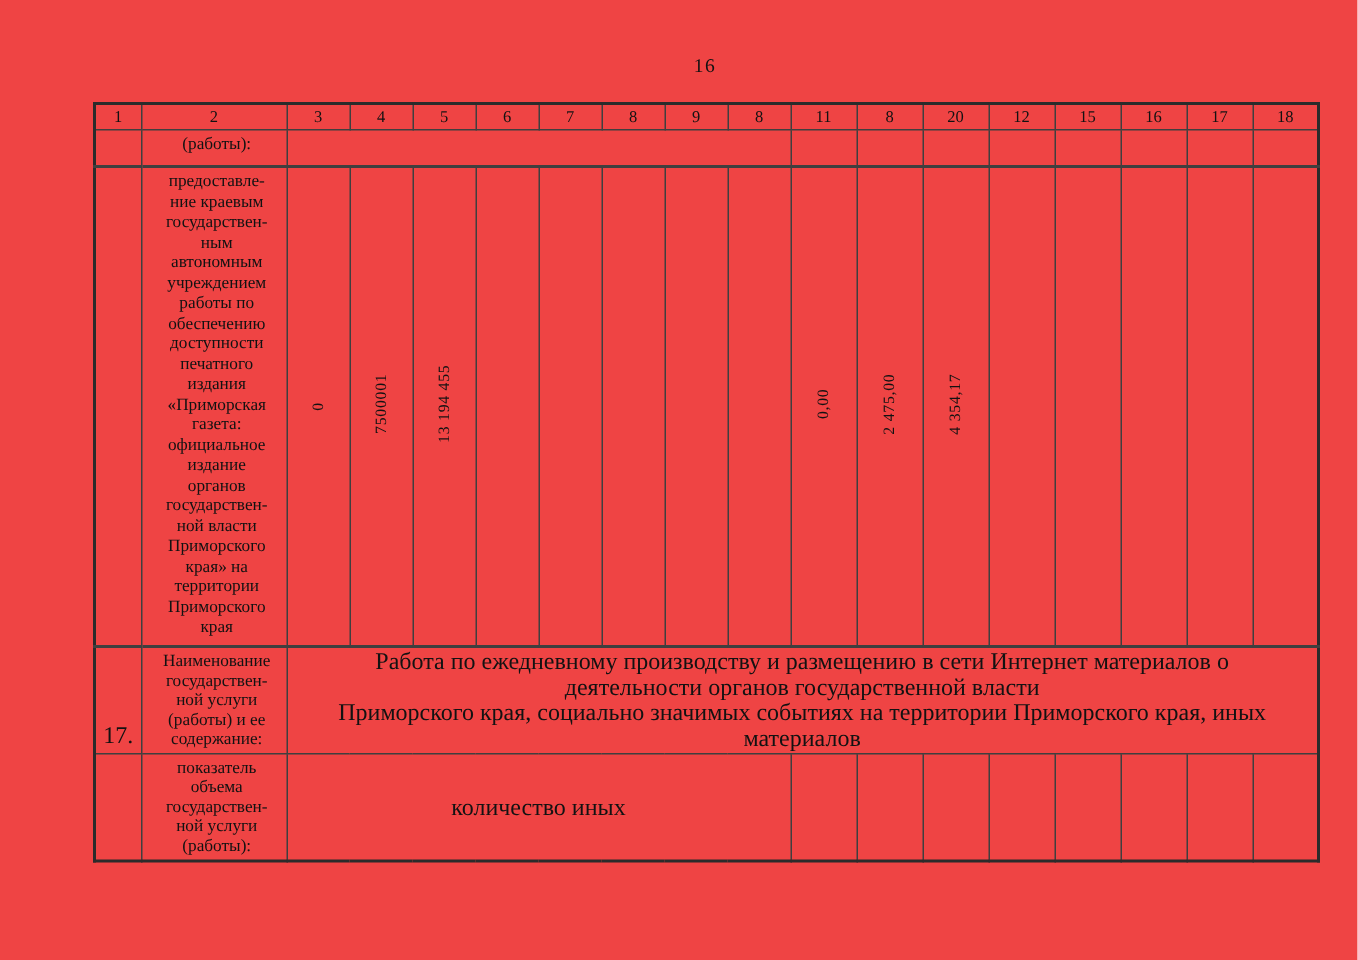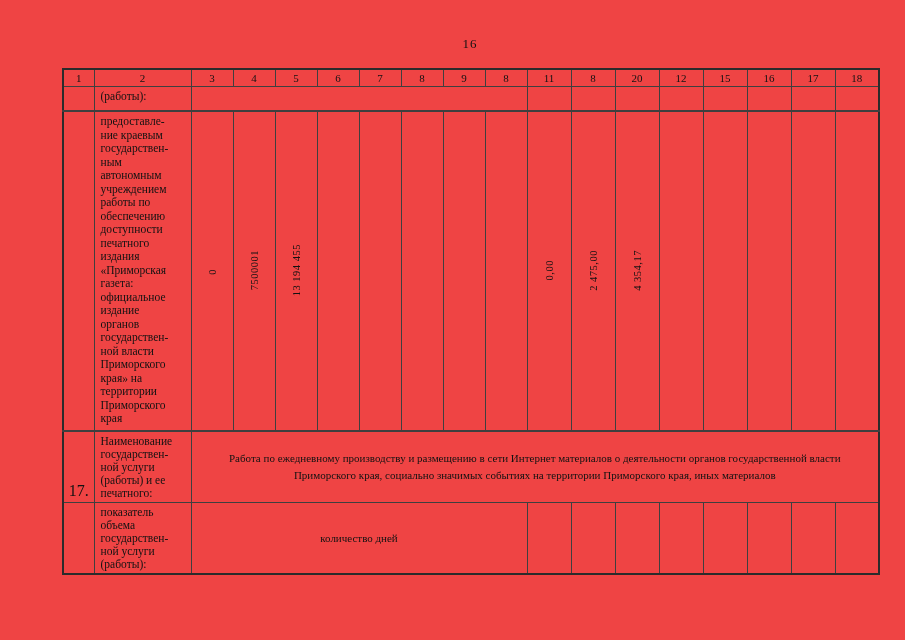--- a/index.html
+++ b/index.html
@@ -51,21 +51,21 @@
   tr.h-service td, tr.h-r17 td { border-top-width: 2px; }
   .header-cell {
     text-align: center;
     vertical-align: middle;
     font-size: 11px;
     line-height: 14px;
   }
   .label-cell {
     padding: 3px 2px 2px 6px;
     white-space: pre-line;
-    text-align: left;
+    text-align: center;
     margin-left: 27px;
   }
   .label-big   { line-height: 13.5px; }
   .label-small { line-height: 13px; }
   .row-num-cell {
     vertical-align: bottom;
     text-align: center;
     font-size: 16px;
     padding-bottom: 2px;
   }
@@ -77,21 +77,21 @@
     display: inline-block;
     writing-mode: vertical-rl;
     transform: rotate(180deg);
     white-space: nowrap;
     font-size: 10.5px;
     letter-spacing: 0.5px;
   }
   .merged-content {
     text-align: center;
     vertical-align: middle;
-    font-size: 11px;
+    font-size: 16px;
     line-height: 17px;
     white-space: pre-line;
     padding: 0 18px;
   }
 </style>
 </head>
 <body>
 
 <div class="page">
 
@@ -197,33 +197,33 @@
       <td></td>
       <td></td>
     </tr>
 
     <tr class="h-r17">
       <td class="row-num-cell">17.</td>
       <td class="label-cell label-small">Наименование
 государствен-
 ной услуги
 (работы) и ее
-печатного:</td>
+содержание:</td>
       <td colspan="16" class="merged-content">Работа по ежедневному производству и размещению в сети Интернет материалов о деятельности органов государственной власти
 Приморского края, социально значимых событиях на территории Приморского края, иных материалов</td>
     </tr>
 
     <tr class="h-volume">
       <td></td>
       <td class="label-cell label-small">показатель
 объема
 государствен-
 ной услуги
 (работы):</td>
-      <td colspan="8" class="merged-content">количество дней</td>
+      <td colspan="8" class="merged-content">количество иных</td>
       <td></td>
       <td></td>
       <td></td>
       <td></td>
       <td></td>
       <td></td>
       <td></td>
       <td></td>
     </tr>
 

